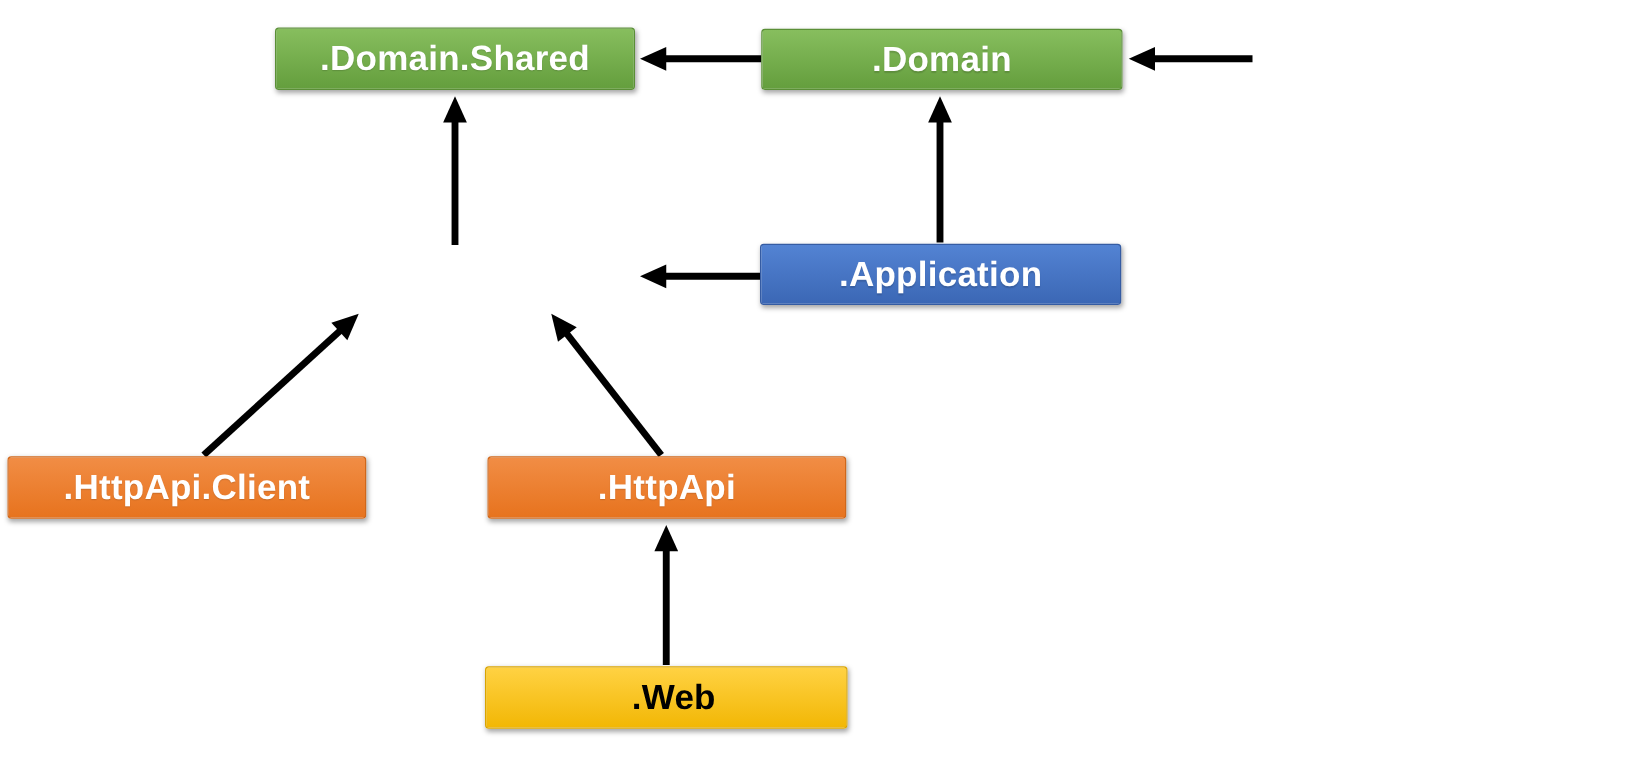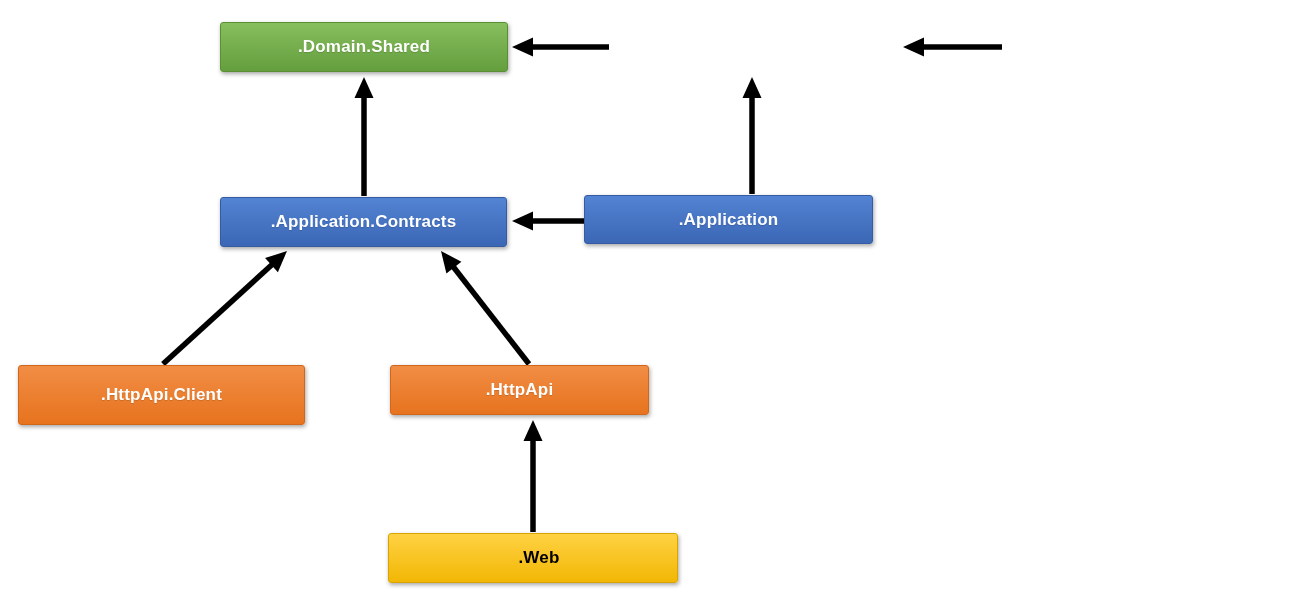--- a/index.html
+++ b/index.html
@@ -26,21 +26,21 @@
   .node {
     position: absolute;
     box-sizing: border-box;
     display: flex;
     align-items: center;
     justify-content: center;
     border: 1px solid;
     border-radius: 3px;
     box-shadow: 1px 2px 4px rgba(0,0,0,0.35);
     font-weight: bold;
-    font-size: 17px;
+    font-size: 28px;
     letter-spacing: 0.2px;
     white-space: nowrap;
   }
   .node span {
     text-shadow: 0 1px 1px rgba(0,0,0,0.15);
   }
 </style>
 </head>
 <body>
 
@@ -76,28 +76,28 @@
       </g>
       <g>
         <line x1="533" y1="532" x2="533" y2="439" stroke="#000000" stroke-width="5.5"></line>
         <polygon points="533,420 542.5,441 523.5,441" fill="#000000"></polygon>
       </g>
     </svg>
 
 <div class="node" style="left: 220px; top: 22px; width: 288px; height: 50px; background: linear-gradient(rgb(135, 190, 94), rgb(100, 158, 61)); border-color: rgb(90, 143, 54); color: rgb(255, 255, 255);">
       <span>.Domain.Shared</span>
     </div>
-    <div class="node" style="left: 220px; top: 197px; width: 287px; height: 50px; background: linear-gradient(rgb(83, 131, 211), rgb(59, 103, 181)); border-color: rgb(53, 92, 163); color: rgb(255, 255, 255);">
-      <span>.Application.Contracts</span>
+    <div class="node" style="left: 609px; top: 23px; width: 289px; height: 49px; background: linear-gradient(rgb(135, 190, 94), rgb(100, 158, 61)); border-color: rgb(90, 143, 54); color: rgb(255, 255, 255);">
+      <span>.Domain</span>
     </div>
-    <div class="node" style="left: 584px; top: 195px; width: 289px; height: 49px; background: linear-gradient(rgb(83, 131, 211), rgb(59, 103, 181)); border-color: rgb(53, 92, 163); color: rgb(255, 255, 255);">
+    <div class="node" style="left: 608px; top: 195px; width: 289px; height: 49px; background: linear-gradient(rgb(83, 131, 211), rgb(59, 103, 181)); border-color: rgb(53, 92, 163); color: rgb(255, 255, 255);">
       <span>.Application</span>
     </div>
-    <div class="node" style="left: 18px; top: 365px; width: 287px; height: 60px; background: linear-gradient(rgb(241, 141, 69), rgb(231, 115, 30)); border-color: rgb(208, 103, 26); color: rgb(255, 255, 255);">
+    <div class="node" style="left: 6px; top: 365px; width: 287px; height: 50px; background: linear-gradient(rgb(241, 141, 69), rgb(231, 115, 30)); border-color: rgb(208, 103, 26); color: rgb(255, 255, 255);">
       <span>.HttpApi.Client</span>
     </div>
-    <div class="node" style="left: 390px; top: 365px; width: 259px; height: 50px; background: linear-gradient(rgb(241, 141, 69), rgb(231, 115, 30)); border-color: rgb(208, 103, 26); color: rgb(255, 255, 255);">
+    <div class="node" style="left: 390px; top: 365px; width: 287px; height: 50px; background: linear-gradient(rgb(241, 141, 69), rgb(231, 115, 30)); border-color: rgb(208, 103, 26); color: rgb(255, 255, 255);">
       <span>.HttpApi</span>
     </div>
     <div class="node" style="left: 388px; top: 533px; width: 290px; height: 50px; background: linear-gradient(rgb(255, 210, 67), rgb(242, 183, 5)); border-color: rgb(217, 164, 0); color: rgb(0, 0, 0);">
       <span style="text-shadow: none; margin-left: 12px;">.Web</span>
     </div>
   </div>
 
 </body></html>

